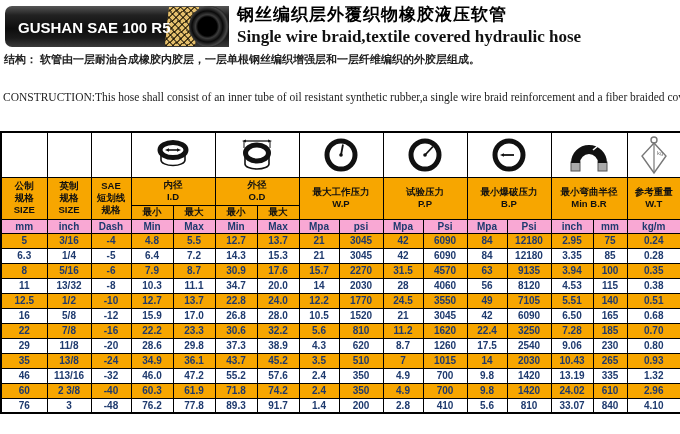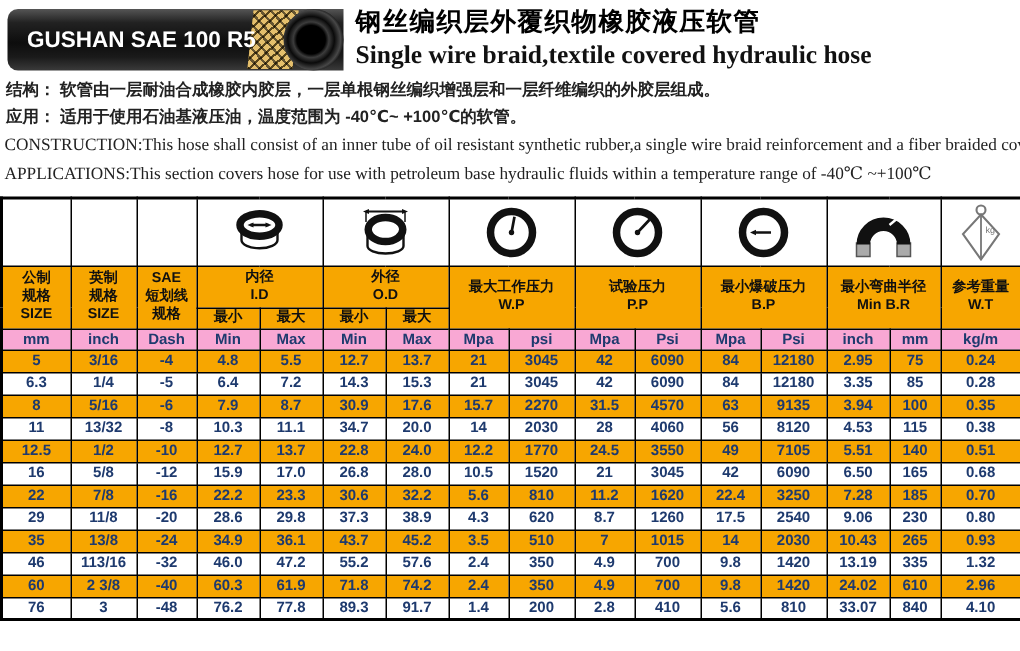--- a/index.html
+++ b/index.html
@@ -70,23 +70,21 @@
     <div class="hose-cap"></div>
     <div class="hose-label">GUSHAN SAE 100 R5</div>
   </div>
 
   <div class="titles">
     <div class="title-zh">钢丝编织层外覆织物橡胶液压软管</div>
     <div class="title-en">Single wire braid,textile covered hydraulic hose</div>
   </div>
 
   <div class="desc-zh zh1">结构： 软管由一层耐油合成橡胶内胶层，一层单根钢丝编织增强层和一层纤维编织的外胶层组成。</div>
-  <div class="desc-zh zh2">应用： 适用于使用石油基液压油，温度范围为 -40℃~ +100℃的软管。</div>
   <div class="desc-en en1">CONSTRUCTION:This hose shall consist of an inner tube of oil resistant synthetic rubber,a single wire braid reinforcement and a fiber braided cover.</div>
-  <div class="desc-en en2">APPLICATIONS:This section covers hose for use with petroleum base hydraulic fluids within a temperature range of -40℃ ~+100℃</div>
 
   <table>
     <colgroup>
       <col style="width:46px">
         <col style="width:44px">
         <col style="width:40px">
       <col style="width:42px">
         <col style="width:42px">
         <col style="width:42px">
         <col style="width:42px">

